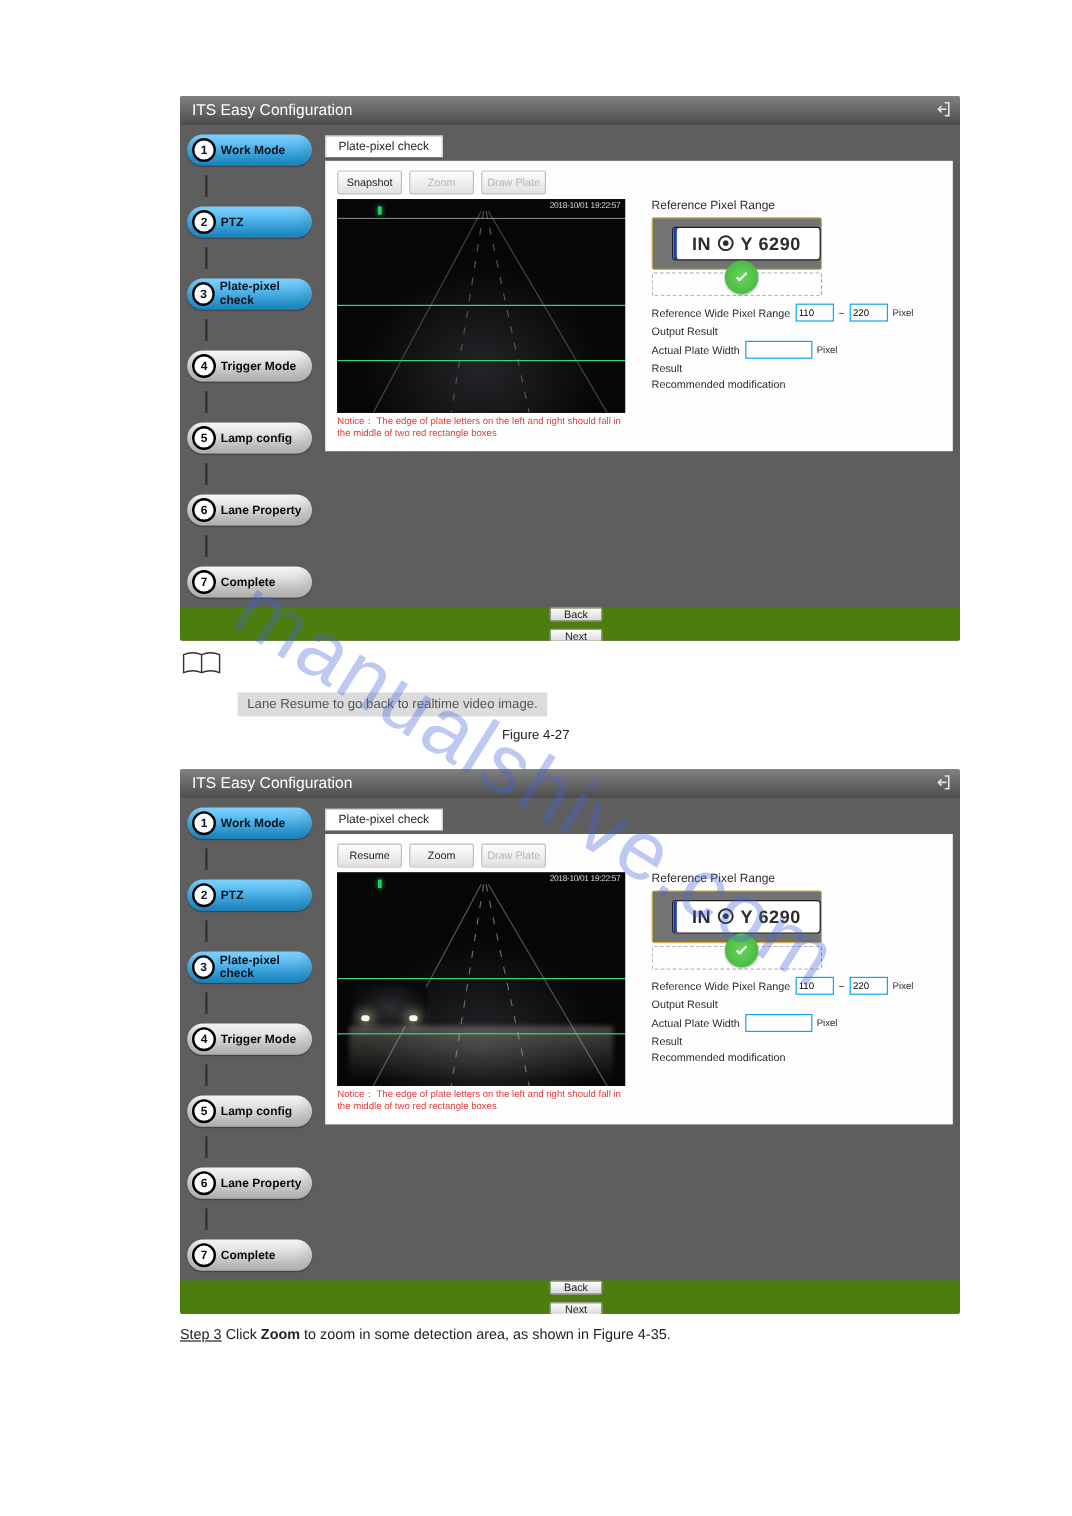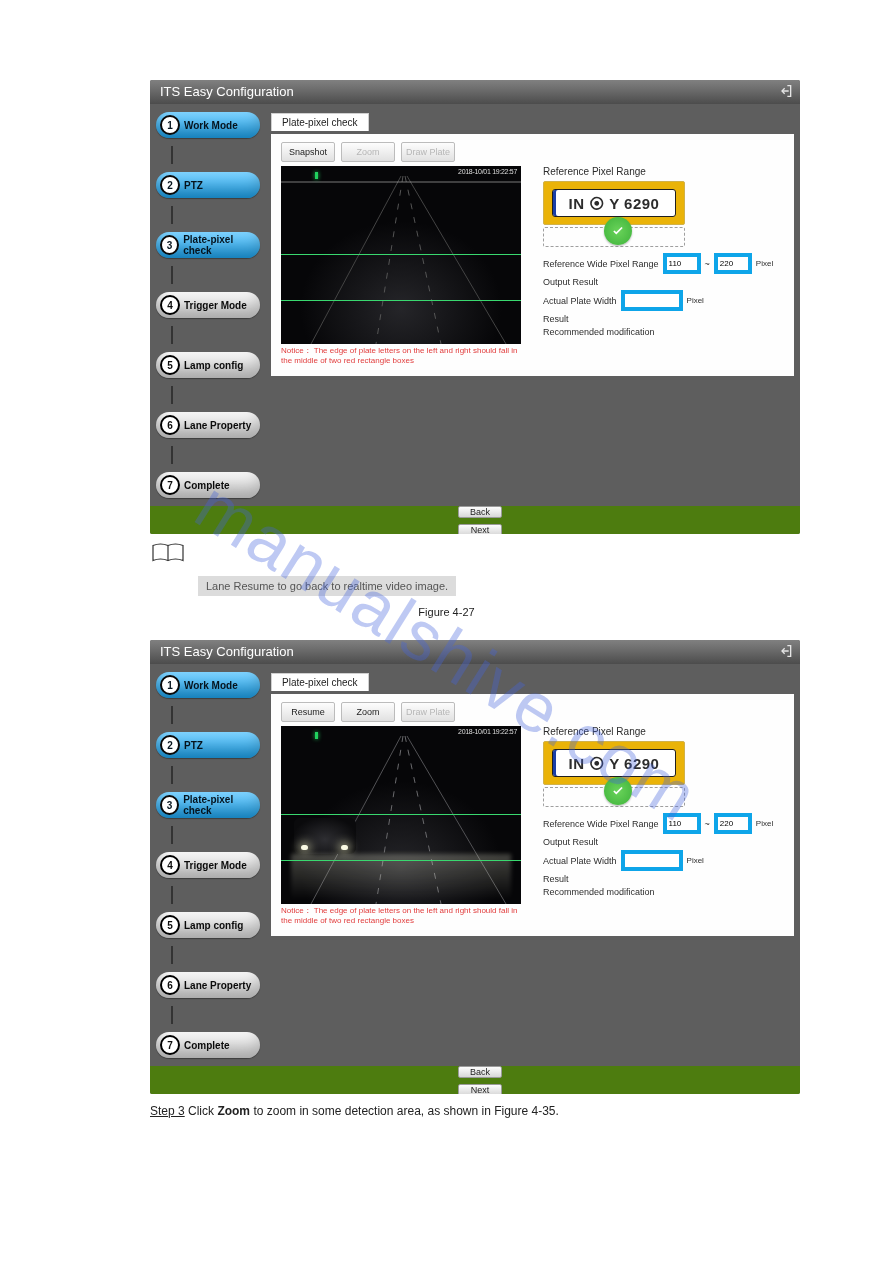--- a/index.html
+++ b/index.html
@@ -163,22 +163,22 @@
   }
   .notice{font-size:8px;color:var(--red);margin-top:2px;max-width:246px;line-height:1.25;}
   .form{
     flex:1;
     font-size:9px;
     color:#2c2c2c;
   }
   .form .hdr{font-size:10px;margin-bottom:4px;}
   .plate-box{
     width:140px;height:42px;border:1px solid #d1b24a;border-radius:2px;
-    display:flex;align-items:center;justify-content:center;
-    background:#eab308;
+    display:flex;align-items:center;justify-content:flex-end;
+    background:#737373;
     position:relative;
   }
   .plate-inner{
     width:122px;height:26px;border:1px solid #1f1f1f;border-radius:3px;background:#fff;
     display:flex;align-items:center;justify-content:center;
     font-family: "Arial Black", Arial, sans-serif;
     font-size:15px;font-weight:900; letter-spacing:0.5px;
     box-shadow: inset 3px 0 0 #1a3fa6;
   }
   .dashbox{
@@ -188,21 +188,21 @@
   .check-badge{
     position:absolute;left:60px;top:-11px;width:28px;height:28px;border-radius:50%;
     background:radial-gradient(#6ad35a,#3db23a);
     display:flex;align-items:center;justify-content:center;color:#fff;
     box-shadow:0 1px 2px rgba(0,0,0,.3);
   }
   .check-badge svg{width:14px;height:14px;}
   .frow{margin-top:6px;display:flex;align-items:center;gap:4px;white-space:nowrap;}
   .frow.small{margin-top:3px;}
   .inp{
-    width:26px;height:13px;border:4px solid #0ea5e9;background:#fff;font-size:8px;padding:0 2px;
+    width:26px;height:13px;border:1px solid #0ea5e9;background:#fff;font-size:8px;padding:0 2px;
   }
   .inp.wide{width:50px;}
   .unit{font-size:8px;}
   .ss-footer{
     height:28px;background:#4d7c0f;
     padding-left:10px;display:flex;align-items:center;gap:6px;flex-direction:column;
   }
   .navbtn{
     width:42px;height:18px;font-size:9px;border:1px solid #9b9b9b;border-radius:2px;
     background:linear-gradient(#fdfdfd,#d7d7d7);

